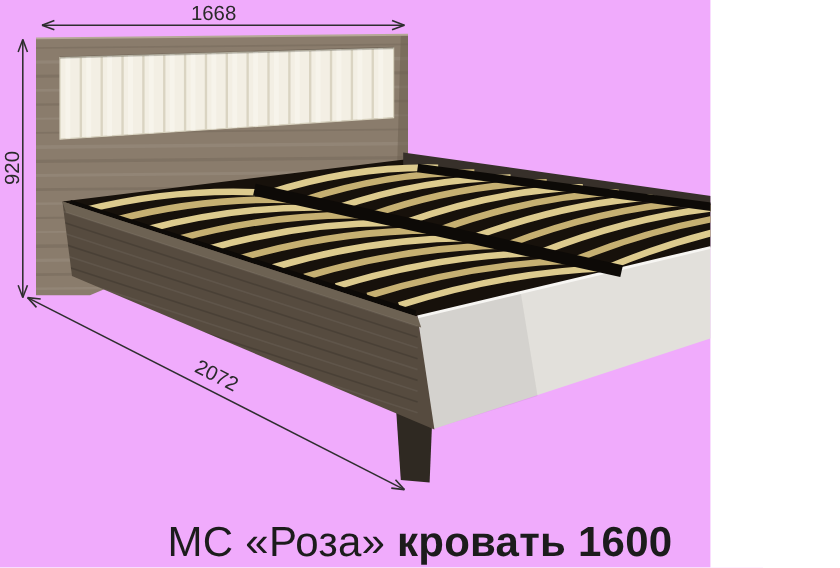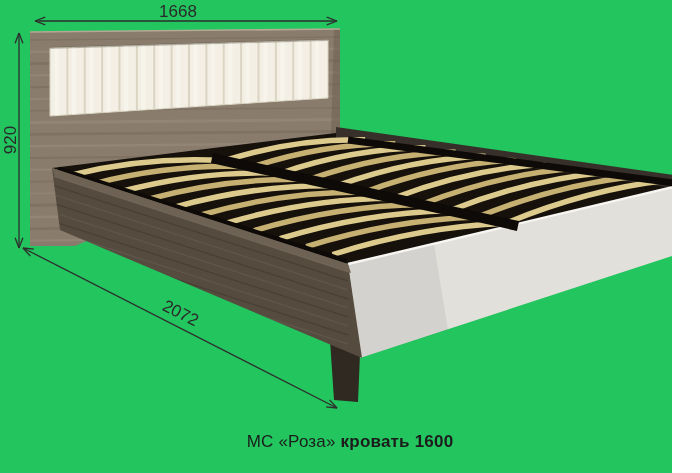--- a/index.html
+++ b/index.html
@@ -1,28 +1,28 @@
 <!DOCTYPE html>
 <html><head>
 <meta charset="utf-8">
 <style>
   html,body{margin:0;padding:0;background:#ffffff;}
   .stage{
     position:relative;
-    width:672px;height:473px;
-    background:#22c55e;
+    width:592px;height:473px;
+    background:#f0abfc;
     font-family:"Liberation Sans", sans-serif;
     overflow:hidden;
   }
   .scene{position:absolute;left:0;top:0;}
   .caption{
     position:absolute;
     left:0;top:432px;width:700px;
     text-align:center;
-    font-size:17px;
+    font-size:35px;
     color:#1c1c1c;
     letter-spacing:.2px;
     white-space:nowrap;
   }
   .caption .series{font-weight:400;}
   .caption .product{font-weight:700;}
   text.dim{
     font-family:"Liberation Sans", sans-serif;
     font-size:17px;
     fill:#2a2a2a;

